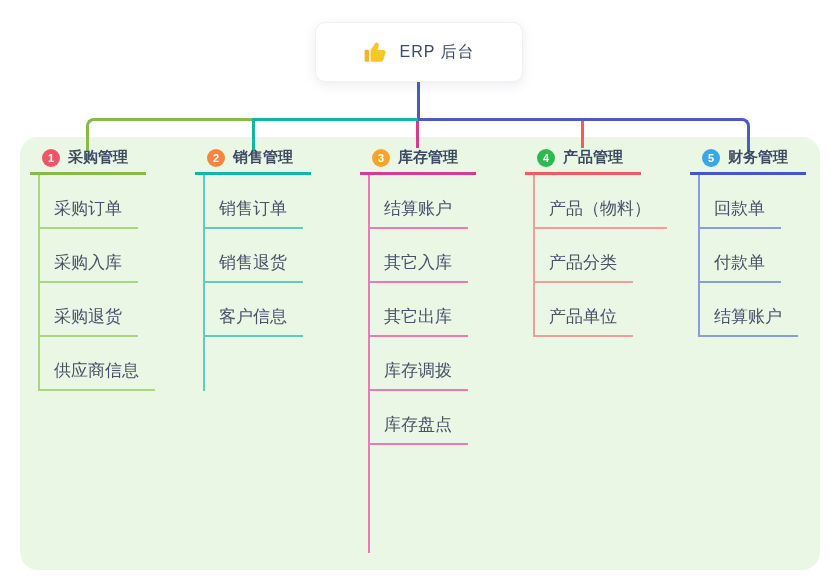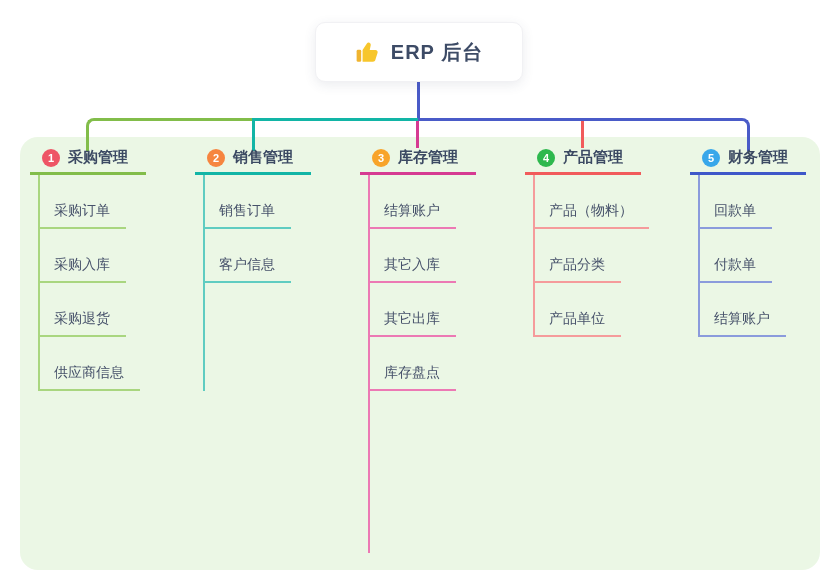--- a/index.html
+++ b/index.html
@@ -10,21 +10,21 @@
     color:#3d4a63;
   }
   
   .root-node{
     position:absolute;left:315px;top:22px;width:208px;height:60px;
     background:#ffffff;border:1px solid #f1f1f4;border-radius:10px;
     box-shadow:0 3px 12px rgba(60,70,100,.10);
     display:flex;align-items:center;justify-content:center;gap:10px;
     box-sizing:border-box;
   }
-  .root-title{font-size:20px;font-weight:700;color:#3d4b66;letter-spacing:1px;}
+  .root-title{font-size:16px;font-weight:400;color:#3d4b66;letter-spacing:1px;}
   .thumb-icon{width:26px;height:26px;display:block;}
   
   .conn{position:absolute;box-sizing:border-box;}
   .root-stem{left:417px;top:81px;width:3px;height:38px;background:var(--c);}
   .bus-left{left:86px;top:118px;width:167px;height:33px;
     border-top:3px solid var(--c);border-left:3px solid var(--c);border-top-left-radius:8px;}
   .bus-mid{left:252px;top:118px;width:166px;height:33px;
     border-top:3px solid var(--c);border-left:3px solid var(--c);}
   .bus-right{left:418px;top:118px;width:332px;height:33px;
     border-top:3px solid var(--c);border-right:3px solid var(--c);border-top-right-radius:8px;}
@@ -48,21 +48,21 @@
     width:18px;height:18px;border-radius:50%;flex:0 0 18px;
     background:var(--badge);color:#ffffff;
     font-size:11px;font-weight:700;line-height:18px;text-align:center;
   }
   .rail{position:absolute;left:0;width:2px;background:var(--leaf);}
   .leaves{list-style:none;margin:0;padding:0;}
   .leaf-row{height:54px;display:flex;align-items:flex-end;}
   .leaf{
     display:inline-block;padding:0 16px 7px 16px;
     border-bottom:2px solid var(--leaf);
-    font-size:14px;color:#46516a;white-space:nowrap;
+    font-size:17px;color:#46516a;white-space:nowrap;
   }
 </style>
 </head>
 <body>
 
 <div class="panel"></div>
 
 <div class="conn root-stem" style="--c: #4a5bc8;"></div>
 <div class="conn bus-left" style="--c: #82bd4a;"></div>
 <div class="conn bus-mid" style="--c: #12b5a6;"></div>
@@ -104,40 +104,46 @@
   <div class="branch-label">
     <span class="badge">2</span>
     <span>销售管理</span>
   </div>
   <div class="rail" style="top:29px;height:216px"></div>
   <ul class="leaves">
     <li class="leaf-row">
         <span class="leaf">销售订单</span>
       </li>
     <li class="leaf-row">
+        <span class="leaf">销售退货</span>
+      </li>
+    <li class="leaf-row">
         <span class="leaf">客户信息</span>
       </li>
   </ul>
 </div>
 
 <div class="branch" style="left: 368px; --line: #d63b92; --leaf: #ec79b4; --badge: #f8a42a;">
   <div class="branch-label">
     <span class="badge">3</span>
     <span>库存管理</span>
   </div>
   <div class="rail" style="top:29px;height:378px"></div>
   <ul class="leaves">
     <li class="leaf-row">
         <span class="leaf">结算账户</span>
       </li>
     <li class="leaf-row">
         <span class="leaf">其它入库</span>
       </li>
     <li class="leaf-row">
         <span class="leaf">其它出库</span>
+      </li>
+    <li class="leaf-row">
+        <span class="leaf">库存调拨</span>
       </li>
     <li class="leaf-row">
         <span class="leaf">库存盘点</span>
       </li>
   </ul>
 </div>
 
 <div class="branch" style="left: 533px; --line: #f15b5b; --leaf: #f59b9b; --badge: #2eb84e;">
   <div class="branch-label">
     <span class="badge">4</span>

